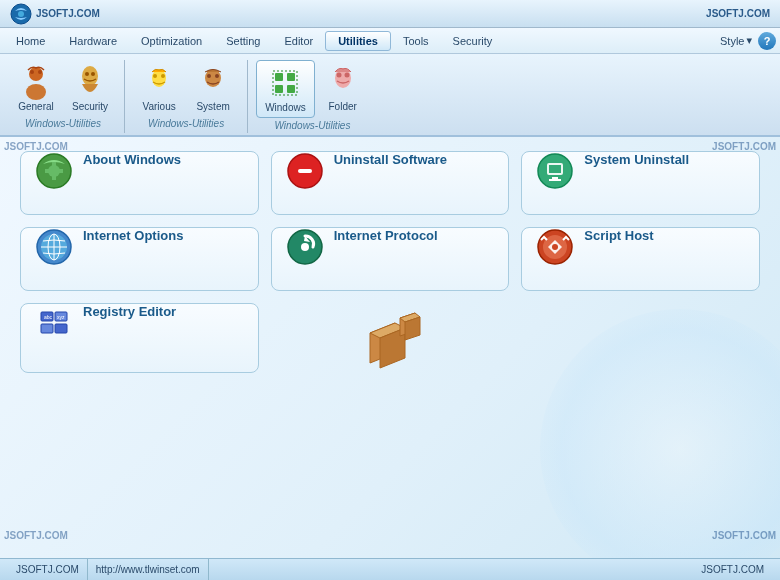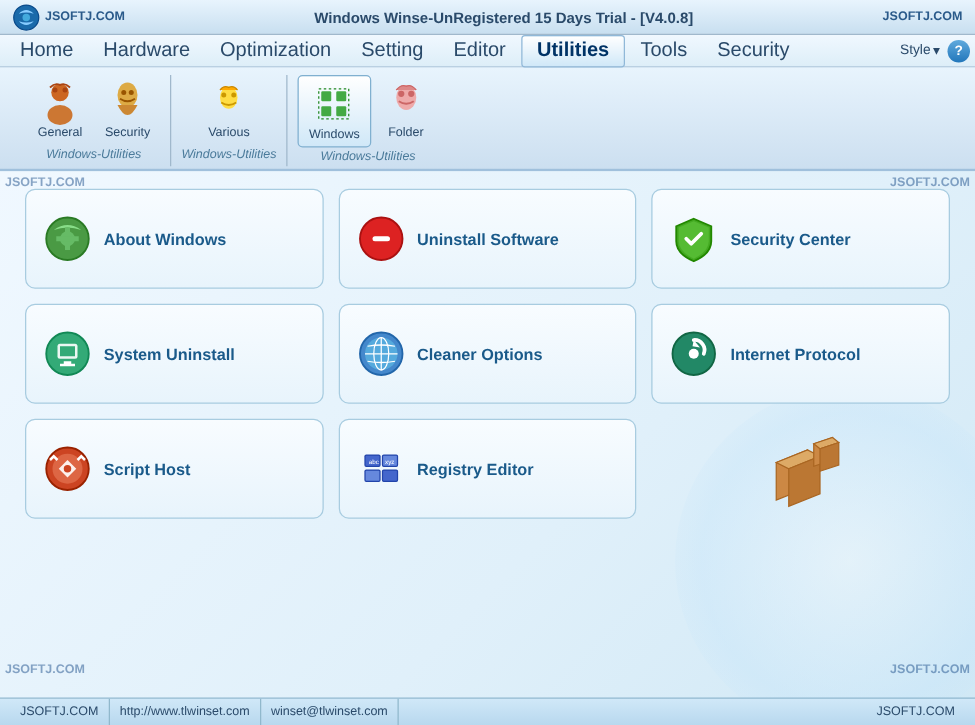--- a/index.html
+++ b/index.html
@@ -53,21 +53,21 @@
     .menu-bar {
       background: linear-gradient(to bottom, #f0f8ff, #ddeef8);
       border-bottom: 1px solid #b0c8dc;
       height: 26px;
       display: flex;
       align-items: center;
       padding: 0 4px;
     }
     .menu-item {
       padding: 3px 12px;
-      font-size: 16px;
+      font-size: 11px;
       color: #2a4a6a;
       cursor: pointer;
       border-radius: 3px;
     }
     .menu-item.active {
       background: linear-gradient(to bottom, #ffffff, #d0e8f8);
       border: 1px solid #90b8d8;
       font-weight: bold;
       color: #003366;
     }
@@ -75,42 +75,42 @@
       margin-left: auto;
       display: flex;
       align-items: center;
       gap: 6px;
     }
     .style-btn {
       font-size: 11px;
       color: #2a4a6a;
       cursor: pointer;
       display: flex;
-      align-items: flex-start;
+      align-items: center;
       gap: 2px;
     }
     .help-btn {
       width: 18px;
       height: 18px;
       border-radius: 50%;
       background: linear-gradient(to bottom, #60aadd, #2277bb);
       color: white;
       font-size: 11px;
       font-weight: bold;
       display: flex;
       align-items: center;
       justify-content: center;
       cursor: pointer;
     }
 
     
     .toolbar {
       background: linear-gradient(to bottom, #e8f4fd, #ccdff0);
       border-bottom: 2px solid #a0c0dc;
-      padding: 6px 22px 2px;
+      padding: 6px 10px 2px;
       display: flex;
       gap: 4px;
     }
     .tool-group {
       display: flex;
       flex-direction: column;
       align-items: center;
     }
     .tool-group-items {
       display: flex;
@@ -173,23 +173,22 @@
       height: 280px;
       border-radius: 50%;
       background: radial-gradient(ellipse, rgba(255,255,255,0.3) 0%, rgba(200,230,250,0.4) 60%, transparent 80%);
       pointer-events: none;
     }
 
     .tool-card {
       background: linear-gradient(to bottom, #f8fcff, #e8f4fc);
       border: 1px solid #a8cce0;
       border-radius: 8px;
-      padding: 20px 14px;
-      display: flex;
-      align-items: center;
+      padding: 0 14px;
+      display: flex;
       gap: 10px;
       cursor: pointer;
       transition: background 0.15s;
       min-height: 64px;
     }
     .tool-card-icon {
       width: 38px;
       height: 38px;
       flex-shrink: 0;
       display: flex;
@@ -255,21 +254,20 @@
 <div class="title-bar">
   <div class="logo-area">
     <svg class="logo-icon" viewBox="0 0 22 22">
       <circle cx="11" cy="11" r="10" fill="#1a6aaa" stroke="#0a4a8a" stroke-width="1"></circle>
       <path d="M5 8 Q11 2 17 8 Q11 6 5 8Z" fill="#88ccff"></path>
       <path d="M5 14 Q11 20 17 14 Q11 16 5 14Z" fill="#88ccff"></path>
       <circle cx="11" cy="11" r="3" fill="#44aadd"></circle>
     </svg>
     <span class="logo-text">JSOFTJ.COM</span>
   </div>
-  <span class="title-bar-text">Windows Winse-UnRegistered 15 Days Trial - [V4.0.8]</span>
   <span class="right-logo">JSOFTJ.COM</span>
 </div>
 
 <div class="menu-bar">
   <div class="menu-item">Home</div>
   <div class="menu-item">Hardware</div>
   <div class="menu-item">Optimization</div>
   <div class="menu-item">Setting</div>
   <div class="menu-item">Editor</div>
   <div class="menu-item active">Utilities</div>
@@ -325,20 +323,32 @@
           <svg width="36" height="36" viewBox="0 0 36 36">
             <ellipse cx="18" cy="14" rx="7" ry="9" fill="#ffdd44"></ellipse>
             <circle cx="14" cy="12" r="2" fill="#cc9900"></circle>
             <circle cx="22" cy="12" r="2" fill="#cc9900"></circle>
             <path d="M12 18 Q18 22 24 18" fill="none" stroke="#cc9900" stroke-width="1.5"></path>
             <path d="M11 8 Q14 4 18 6 Q22 4 25 8" fill="#ffaa00" stroke="#cc8800" stroke-width="1"></path>
           </svg>
         </div>
         <span class="tool-btn-label">Various</span>
       </div>
+      <div class="tool-btn">
+        <div class="tool-btn-icon">
+          <svg width="36" height="36" viewBox="0 0 36 36">
+            <ellipse cx="18" cy="14" rx="8" ry="9" fill="#cc8844"></ellipse>
+            <circle cx="14" cy="12" r="2" fill="#884422"></circle>
+            <circle cx="22" cy="12" r="2" fill="#884422"></circle>
+            <path d="M12 18 Q18 22 24 18" fill="none" stroke="#884422" stroke-width="1.5"></path>
+            <path d="M10 8 Q18 3 26 8" fill="#bb7733" stroke="#884422" stroke-width="1"></path>
+          </svg>
+        </div>
+        <span class="tool-btn-label">System</span>
+      </div>
     </div>
     <span class="tool-group-label">Windows-Utilities</span>
   </div>
 
   <div class="tool-separator"></div>
 
   <div class="tool-group">
     <div class="tool-group-items">
       <div class="tool-btn active-tool">
         <div class="tool-btn-icon">
@@ -396,30 +406,20 @@
       <div class="tool-card-icon">
         <svg width="38" height="38" viewBox="0 0 38 38">
           <circle cx="19" cy="19" r="17" fill="#dd2222" stroke="#aa1111" stroke-width="1.5"></circle>
           <rect x="12" y="17" width="14" height="4" fill="white" rx="2"></rect>
         </svg>
       </div>
       <span class="tool-card-label">Uninstall Software</span>
     </div>
 
 
-    <div class="tool-card">
-      <div class="tool-card-icon">
-        <svg width="38" height="38" viewBox="0 0 38 38">
-          <path d="M19 3 L33 9 L33 21 Q33 31 19 37 Q5 31 5 21 L5 9 Z" fill="#44aa22" stroke="#228800" stroke-width="1.5"></path>
-          <path d="M19 5 L31 10 L31 21 Q31 29 19 35 Q7 29 7 21 L7 10 Z" fill="#55bb33"></path>
-          <path d="M13 19 L17 23 L25 15" fill="none" stroke="white" stroke-width="3" stroke-linecap="round" stroke-linejoin="round"></path>
-        </svg>
-      </div>
-      <span class="tool-card-label">Security Center</span>
-    </div>
 
     <div class="tool-card">
       <div class="tool-card-icon">
         <svg width="38" height="38" viewBox="0 0 38 38">
           <circle cx="19" cy="19" r="17" fill="#33aa77" stroke="#118855" stroke-width="1.5"></circle>
           <rect x="11" y="11" width="16" height="12" rx="2" fill="white" opacity="0.9"></rect>
           <rect x="13" y="13" width="12" height="8" fill="#33aa77"></rect>
           <rect x="16" y="25" width="6" height="3" fill="white"></rect>
           <rect x="13" y="27" width="12" height="2" fill="white"></rect>
         </svg>
@@ -432,21 +432,21 @@
         <svg width="38" height="38" viewBox="0 0 38 38">
           <circle cx="19" cy="19" r="17" fill="#4488cc" stroke="#2266aa" stroke-width="1.5"></circle>
           <circle cx="19" cy="19" r="13" fill="#55aadd"></circle>
           <ellipse cx="19" cy="19" rx="6" ry="13" fill="none" stroke="white" stroke-width="1"></ellipse>
           <line x1="6" y1="19" x2="32" y2="19" stroke="white" stroke-width="1"></line>
           <line x1="19" y1="6" x2="19" y2="32" stroke="white" stroke-width="1"></line>
           <path d="M8 13 Q19 11 30 13" fill="none" stroke="white" stroke-width="1"></path>
           <path d="M8 25 Q19 27 30 25" fill="none" stroke="white" stroke-width="1"></path>
         </svg>
       </div>
-      <span class="tool-card-label">Cleaner Options</span>
+      <span class="tool-card-label">Internet Options</span>
     </div>
 
     <div class="tool-card">
       <div class="tool-card-icon">
         <svg width="38" height="38" viewBox="0 0 38 38">
           <circle cx="19" cy="19" r="17" fill="#228866" stroke="#116644" stroke-width="1.5"></circle>
           <path d="M19 8 A8 8 0 0 1 27 19" fill="none" stroke="white" stroke-width="3" stroke-linecap="round"></path>
           <path d="M19 8 L24 14 L18 13 Z" fill="white"></path>
           <circle cx="19" cy="19" r="4" fill="white"></circle>
         </svg>
@@ -495,15 +495,14 @@
         <polygon points="50,15 65,10 70,14 55,19" fill="#ddaa66" stroke="#aa6622" stroke-width="1"></polygon>
         <polygon points="55,19 70,14 70,32 55,37" fill="#bb7733" stroke="#aa6622" stroke-width="1"></polygon>
       </svg>
     </div>
   </div>
 </div>
 
 <div class="status-bar">
   <div class="status-section">JSOFTJ.COM</div>
   <div class="status-section">http://www.tlwinset.com</div>
-  <div class="status-section">winset@tlwinset.com</div>
   <div class="status-section">JSOFTJ.COM</div>
 </div>
 
 </body></html>

